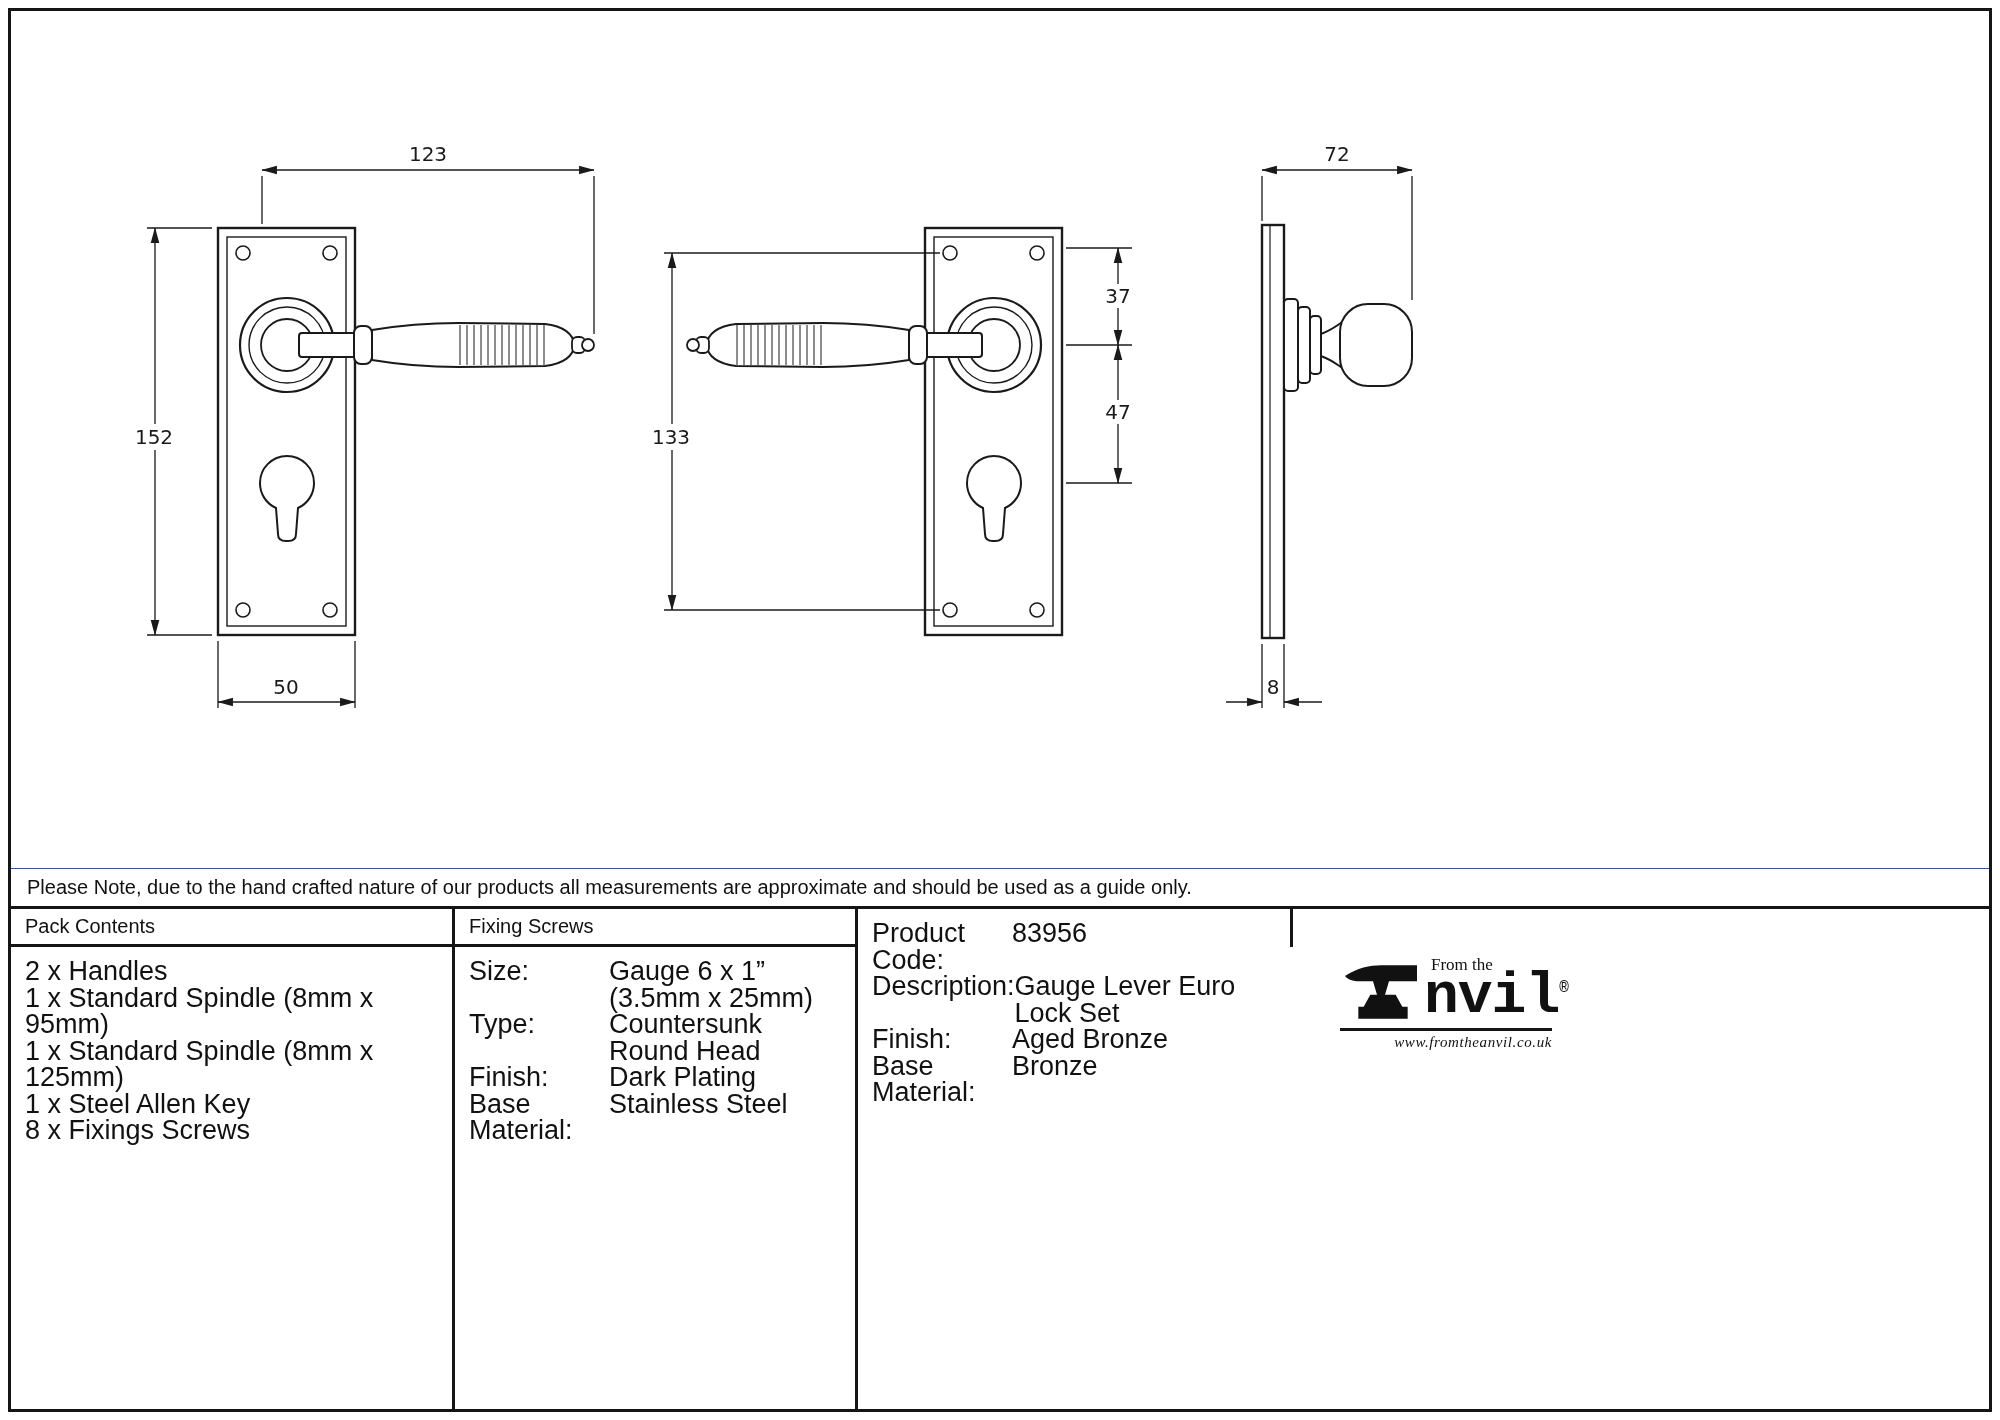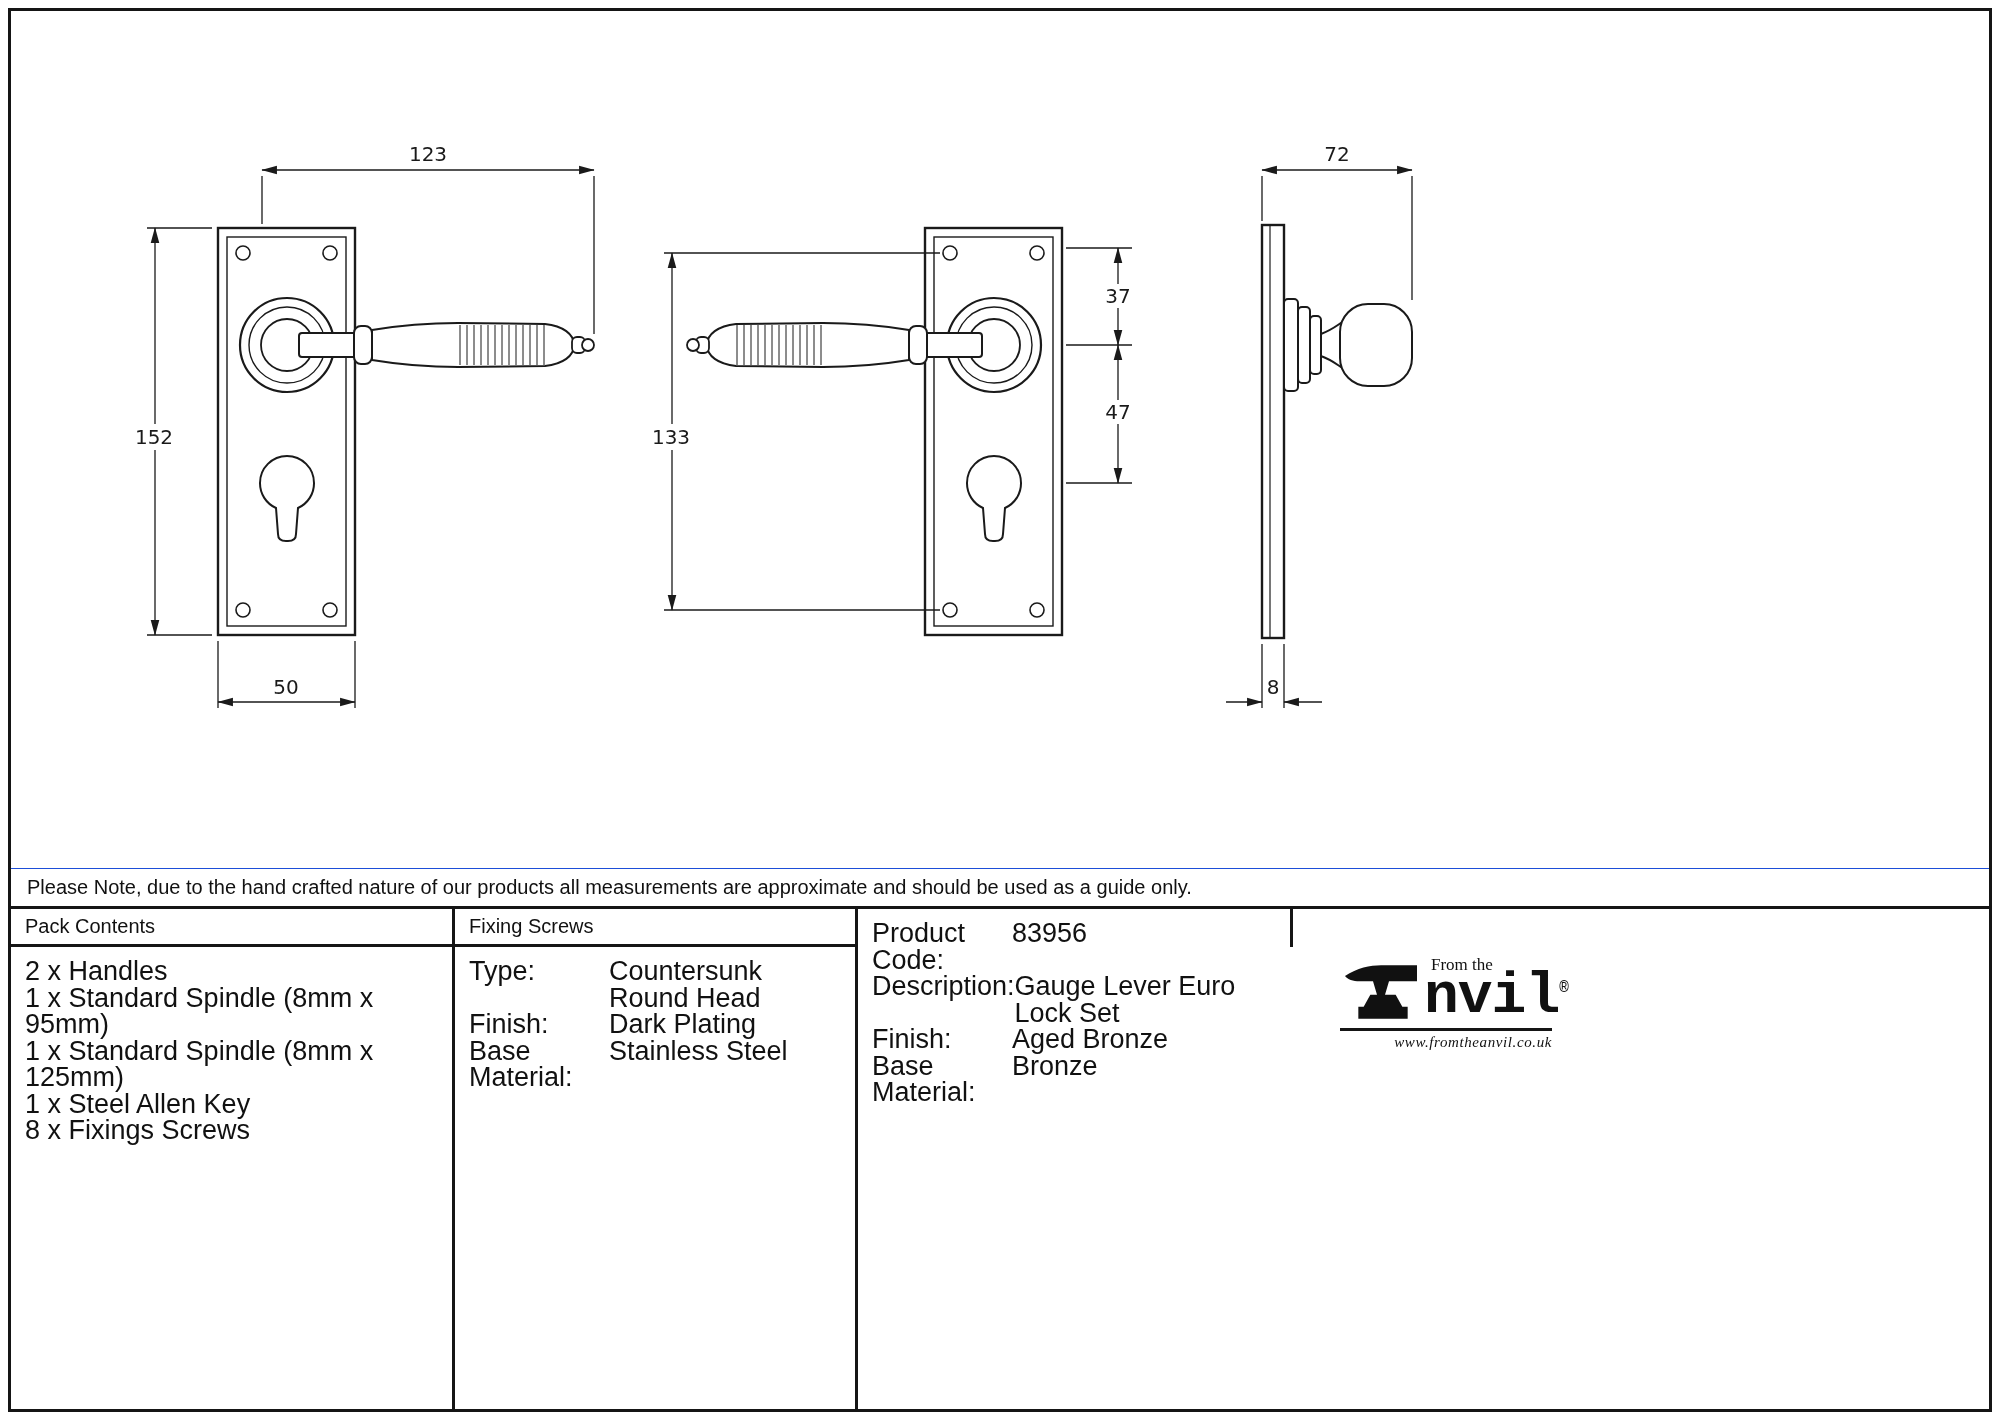--- a/index.html
+++ b/index.html
@@ -196,20 +196,24 @@
     <div class="cell-body">
       <div class="pack-line">2 x Handles</div>
       <div class="pack-line">1 x Standard Spindle (8mm x 95mm)</div>
       <div class="pack-line">1 x Standard Spindle (8mm x 125mm)</div>
       <div class="pack-line">1 x Steel Allen Key</div>
       <div class="pack-line">8 x Fixings Screws</div>
     </div>
 
     <div class="cell-body">
       <div class="kv">
+        <span class="k">Size:</span>
+        <span class="v">Gauge 6 x 1” (3.5mm x 25mm)</span>
+      </div>
+      <div class="kv">
         <span class="k">Type:</span>
         <span class="v">Countersunk Round Head</span>
       </div>
       <div class="kv">
         <span class="k">Finish:</span>
         <span class="v">Dark Plating</span>
       </div>
       <div class="kv">
         <span class="k">Base Material:</span>
         <span class="v">Stainless Steel</span>

